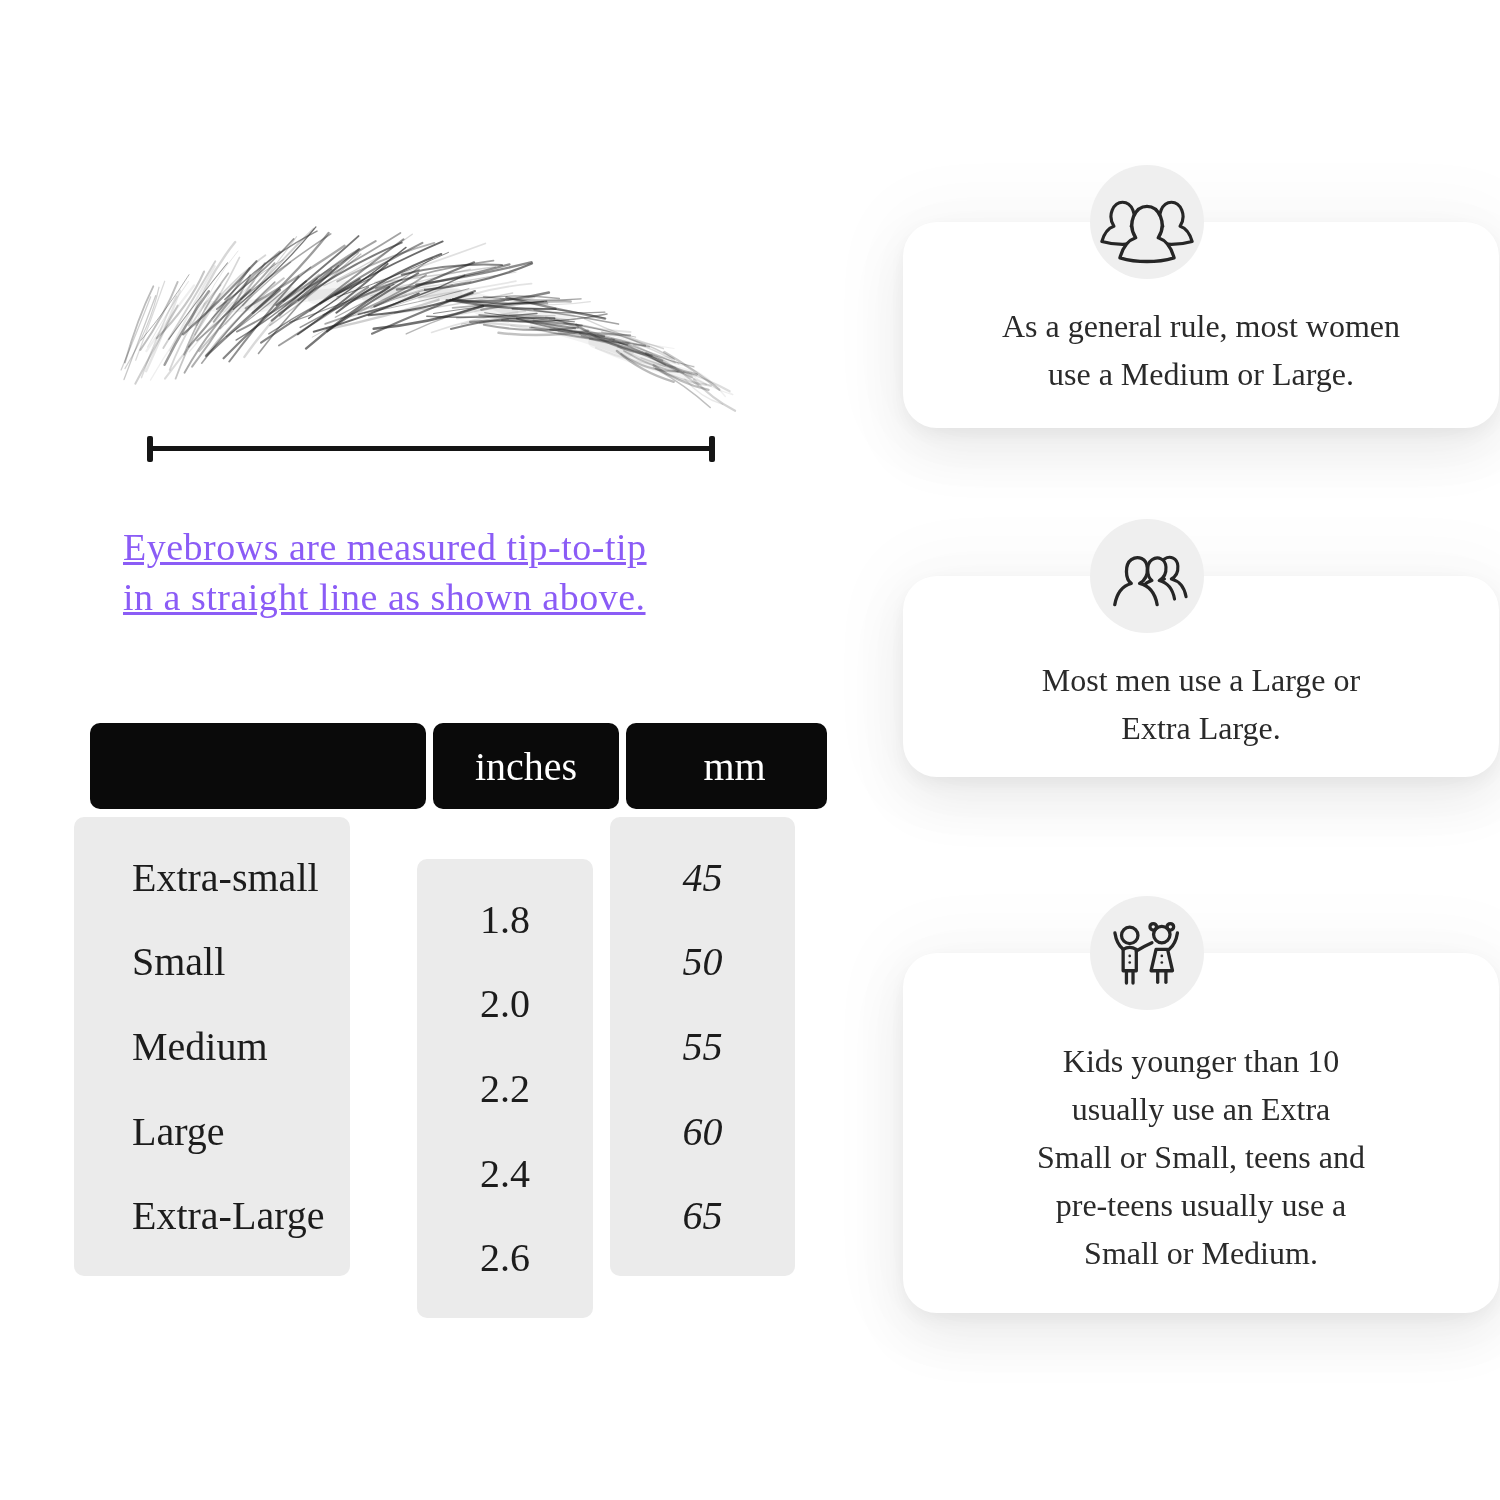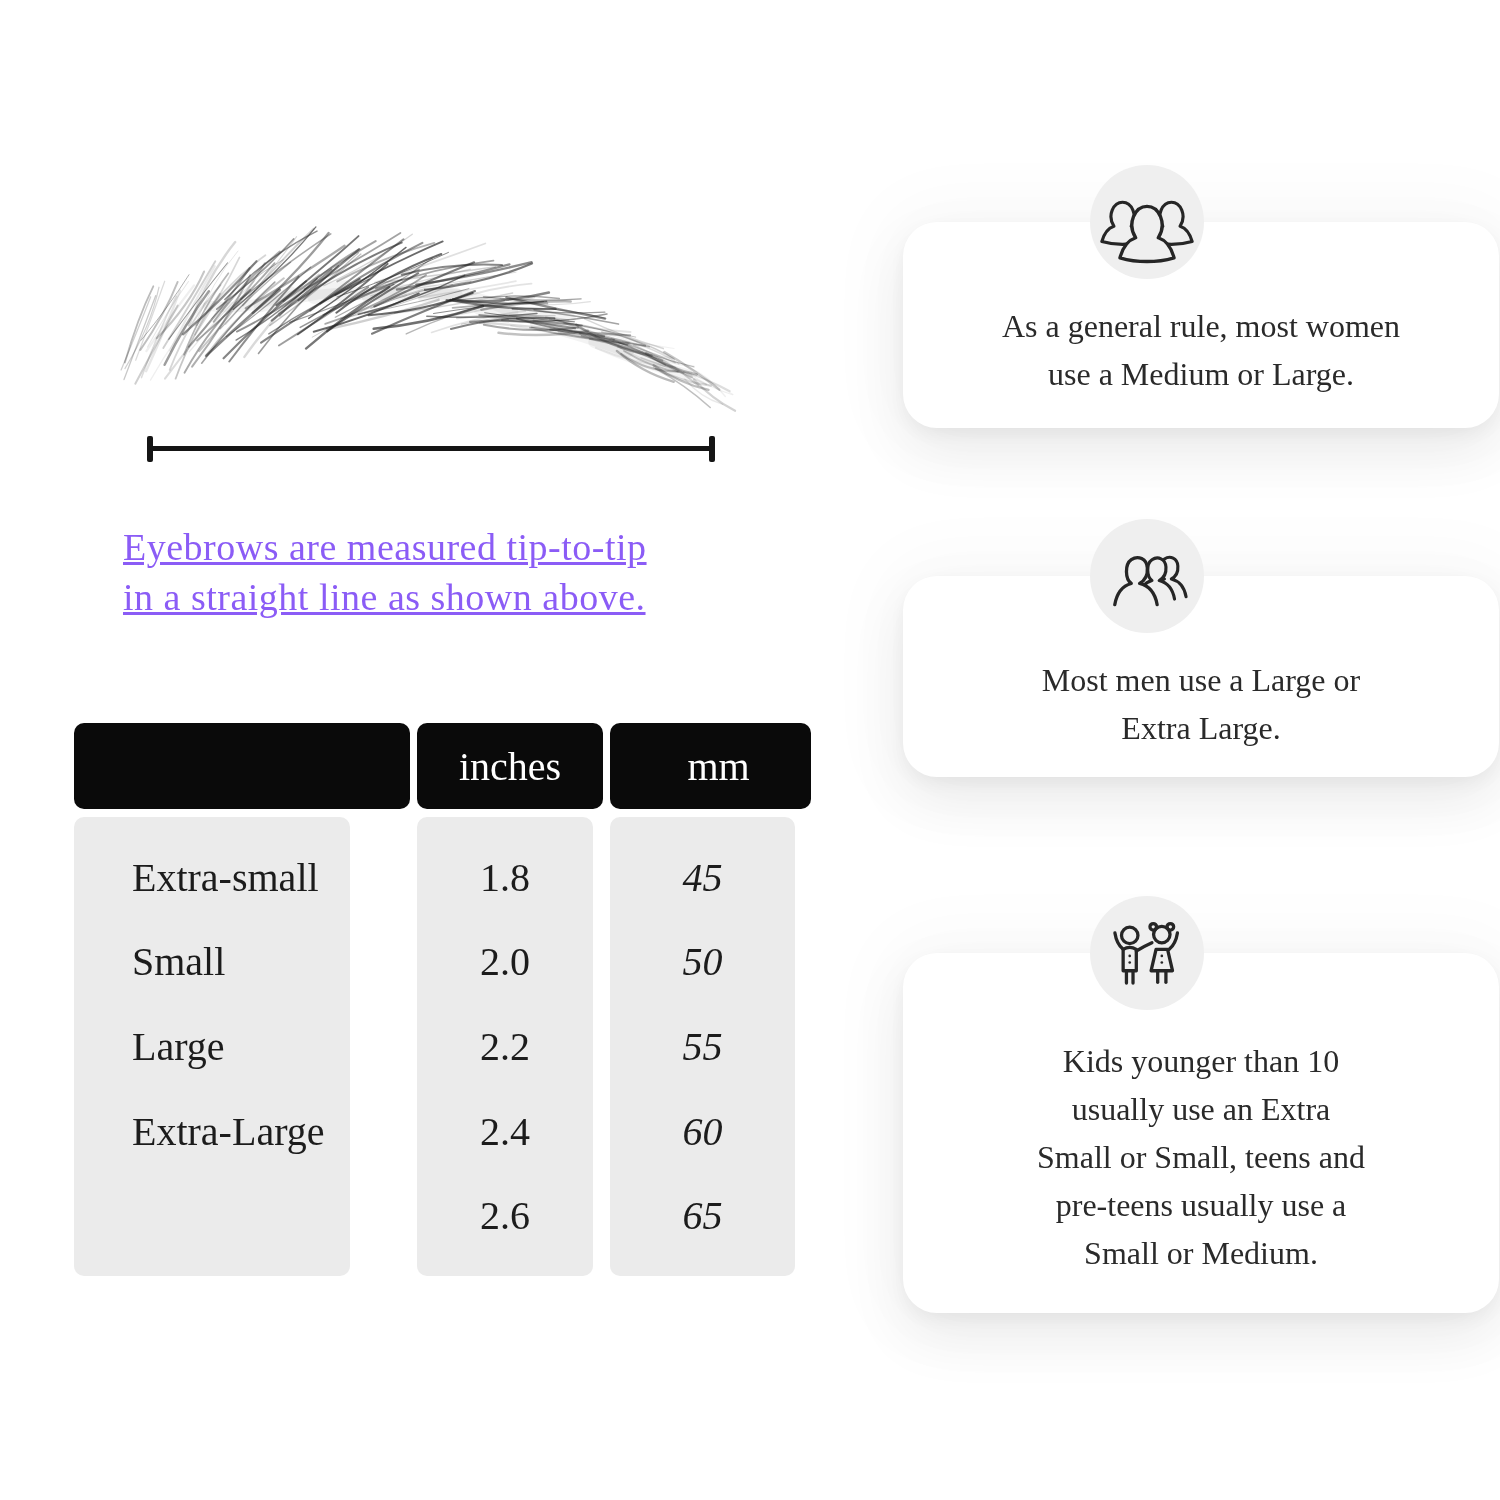--- a/index.html
+++ b/index.html
@@ -18,28 +18,28 @@
   .mline-cap{width:6px;height:26px;background:#151515;border-radius:2px;top:436px;}
   .mline-cap.l{left:147px;}
   .mline-cap.r{left:709px;}
 
   
   .caption{left:123px;top:522px;width:640px;font-size:38px;line-height:50px;color:#8b5cf6;letter-spacing:0.5px;text-decoration:underline;}
 
   
   .tablewrap{left:74px;top:723px;width:721px;height:552px;}
   .hdr{position:absolute;top:0;height:86px;background:#0a0a0a;border-radius:10px;color:#ffffff;
-       display:flex;align-items:center;justify-content:center;font-size:40px;}
+       display:flex;align-items:center;justify-content:center;font-size:40px;margin-left:16px;}
   .hdr.c1{left:0;width:336px;}
   .hdr.c2{left:343px;width:186px;}
   .hdr.c3{left:536px;width:185px;padding-left:16px;}
   .bodycol{position:absolute;top:94px;height:459px;background:#ebebeb;border-radius:10px;
            box-sizing:border-box;padding:18px 0;display:flex;flex-direction:column;}
   .bodycol.c1{left:0;width:276px;}
-  .bodycol.c2{left:343px;width:176px;}
+  .bodycol.c2{left:343px;width:176px;margin-top:42px;}
   .bodycol.c3{left:536px;width:185px;font-style:italic;}
   .cell{height:84.6px;display:flex;align-items:center;font-size:40px;color:#1c1c1c;}
   .cell.lbl{padding-left:58px;}
   .cell.val{justify-content:center;}
 
   
   .card{position:absolute;left:903px;width:596px;background:#ffffff;border-radius:34px;
         box-shadow:0 6px 16px rgba(0,0,0,0.045), 0 24px 60px rgba(0,0,0,0.07), 0 0 70px 25px rgba(0,0,0,0.025);}
   .card1{top:222px;height:206px;}
   .card2{top:576px;height:201px;}
@@ -260,20 +260,21 @@
   </div>
 
   <div class="abs tablewrap">
     <div class="hdr c1"></div>
     <div class="hdr c2">inches</div>
     <div class="hdr c3">mm</div>
 
     <div class="bodycol c1">
       <div class="cell lbl">Extra-small</div>
       <div class="cell lbl">Small</div>
+      <div class="cell lbl">Medium</div>
       <div class="cell lbl">Large</div>
       <div class="cell lbl">Extra-Large</div>
     </div>
     <div class="bodycol c2">
       <div class="cell val">1.8</div>
       <div class="cell val">2.0</div>
       <div class="cell val">2.2</div>
       <div class="cell val">2.4</div>
       <div class="cell val">2.6</div>
     </div>

